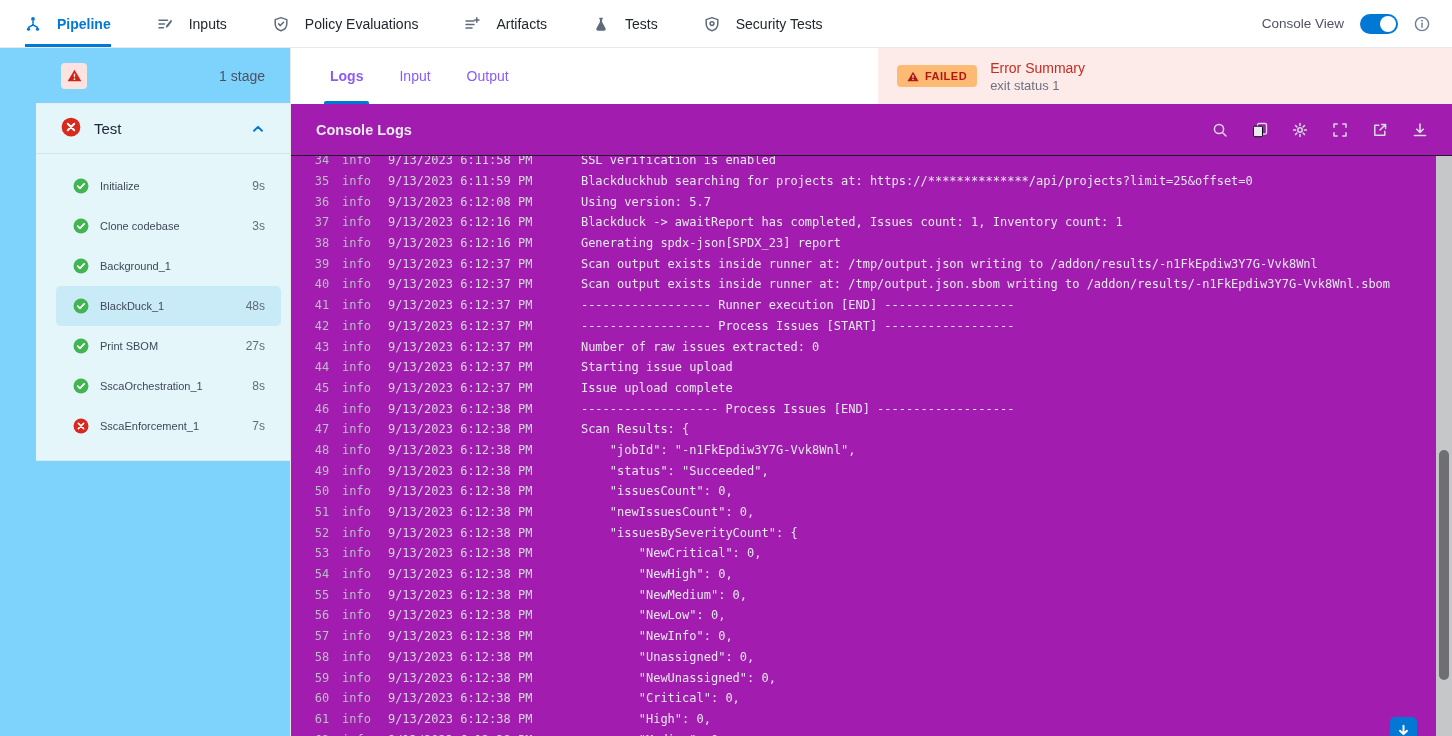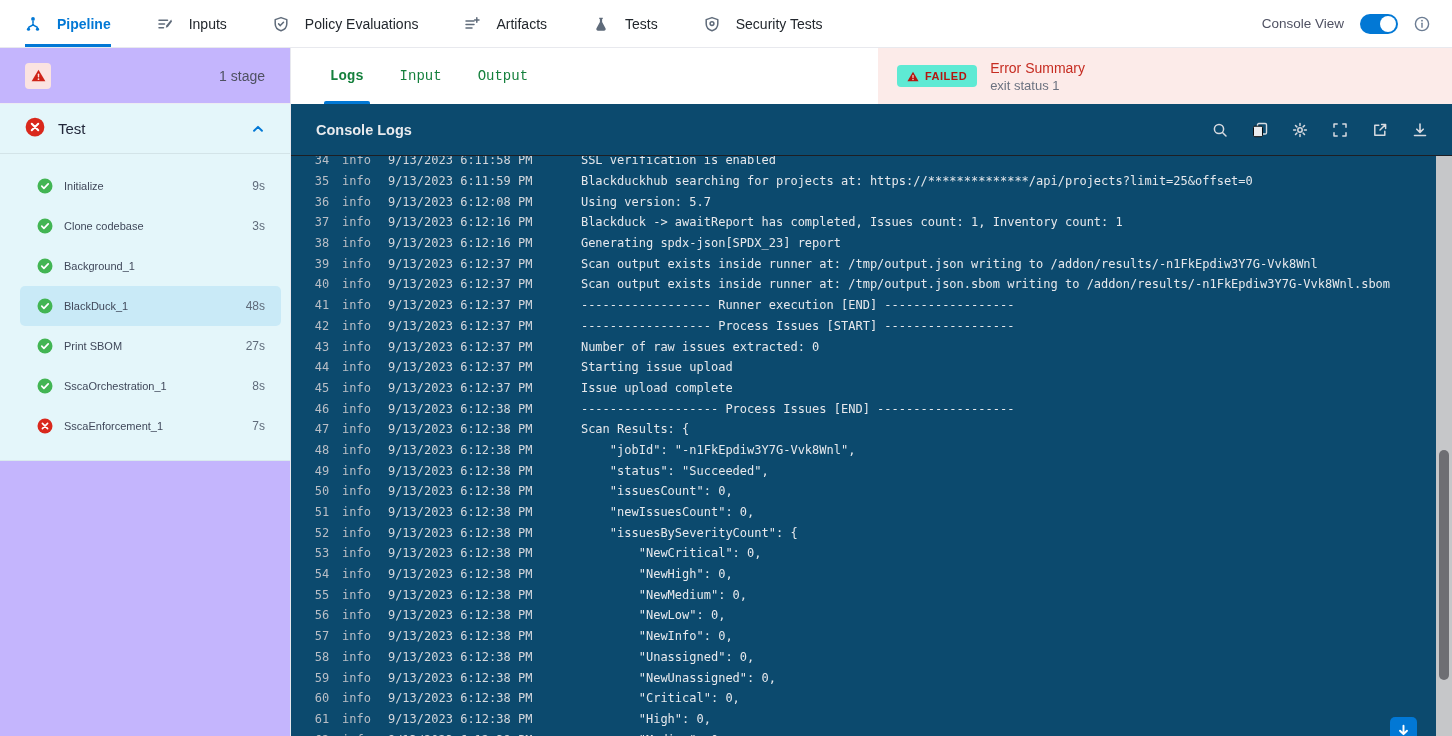--- a/index.html
+++ b/index.html
@@ -18,22 +18,22 @@
   .nav-right { display:flex; align-items:center; gap:16px; padding-right:22px; }
   .nav-right .cv-label { font-size:13.5px; color:#4f5162; }
   .toggle { width:38px; height:20px; background:#0278d5; border-radius:10px; position:relative; cursor:pointer; }
   .toggle .knob { width:16px; height:16px; background:#fff; border-radius:50%; position:absolute; top:2px; right:2px; }
   .info-ic { display:flex; align-items:center; cursor:pointer; }
 
   
   .main { flex:1; display:flex; min-height:0; }
 
   
-  .sidebar { width:291px; flex:0 0 291px; background:#c4b5fd; border-right:1px solid #e7e8ee;
-             display:flex; flex-direction:column; }
+  .sidebar { width:291px; flex:0 0 291px; background:#7dd3fc; border-right:1px solid #e7e8ee;
+             display:flex; flex-direction:column;padding-left:36px; }
   .sb-head { height:56px; flex:0 0 56px; display:flex; align-items:center; padding:0 25px;
              border-bottom:1px solid #ececf2; }
   .err-badge { width:26px; height:26px; background:#fbe3e1; border-radius:4px;
                display:flex; align-items:center; justify-content:center; }
   .stage-count { margin-left:auto; font-size:14px; color:#4f5162; }
   .stage-block { background:#e4f6fa; border-bottom:1px solid #d9e9ee; }
   .stage-row { height:50px; display:flex; align-items:center; padding:0 25px; cursor:pointer;
                border-bottom:1px solid rgba(0,0,0,0.07); }
   .stage-name { margin-left:13px; font-size:15px; color:#22273a; font-weight:500; }
   .stage-row .chev { margin-left:auto; display:flex; }
@@ -46,33 +46,33 @@
   .step[data-status="success"] .s-ok { display:flex; }
   .step[data-status="failed"] .s-fail { display:flex; }
   .step-name { margin-left:11px; font-size:11px; color:#40485a; }
   .step-dur { margin-left:auto; font-size:12px; color:#5f6b7a; }
 
   
   .detail { flex:1; display:flex; flex-direction:column; min-width:0; }
   .detail-top { height:56px; flex:0 0 56px; background:#fff; display:flex; align-items:stretch;
                 justify-content:space-between; }
   .dtabs { display:flex; gap:36px; padding-left:39px; align-items:stretch; }
-  .dtab { display:flex; align-items:center; font-size:14px; color:#15803d; position:relative; cursor:pointer;font-family:Liberation Mono, monospace; }
+  .dtab { display:flex; align-items:center; font-size:14px; color:#8b5cf6; position:relative; cursor:pointer; }
   .dtab.active { font-weight:700; }
   .dtab.active::after { content:""; position:absolute; left:-6px; right:-6px; bottom:0;
                         height:3px; background:#0278d5; border-radius:2px 2px 0 0; }
   .err-summary { width:574px; background:#fcebe9; display:flex; align-items:center; padding-left:19px; }
-  .failed-badge { display:flex; align-items:center; gap:6px; background:#5eead4; border-radius:4px;
+  .failed-badge { display:flex; align-items:center; gap:6px; background:#fdba74; border-radius:4px;
                   padding:5px 10px; font-size:11px; font-weight:700; letter-spacing:0.5px; color:#b41710; }
   .err-text { margin-left:13px; display:flex; flex-direction:column; gap:2px; }
   .err-title { font-size:14px; color:#c62c21; font-weight:500; }
   .err-msg { font-size:13px; color:#6b7280; }
 
   
-  .console { flex:1; background:#0c4a6e; position:relative; min-height:0; overflow:hidden; }
+  .console { flex:1; background:#a21caf; position:relative; min-height:0; overflow:hidden; }
   .console-head { height:52px; display:flex; align-items:center; padding:0 24px 0 25px;
                   border-bottom:1px solid #1d1f24; }
   .c-title { font-size:14.5px; font-weight:700; color:#e8eaed; }
   .c-icons { margin-left:auto; display:flex; gap:24px; align-items:center; }
   .c-ic { width:16px; height:16px; display:flex; align-items:center; justify-content:center;
           color:#d7dae0; cursor:pointer; }
   .log-area { position:absolute; top:52px; bottom:0; left:0; right:16px; overflow:hidden; }
   .log-list { margin-top:-6px; }
   .log-row { height:20.7px; display:flex; align-items:center;
              font-family:"DejaVu Sans Mono", monospace; font-size:12px; white-space:pre; }

